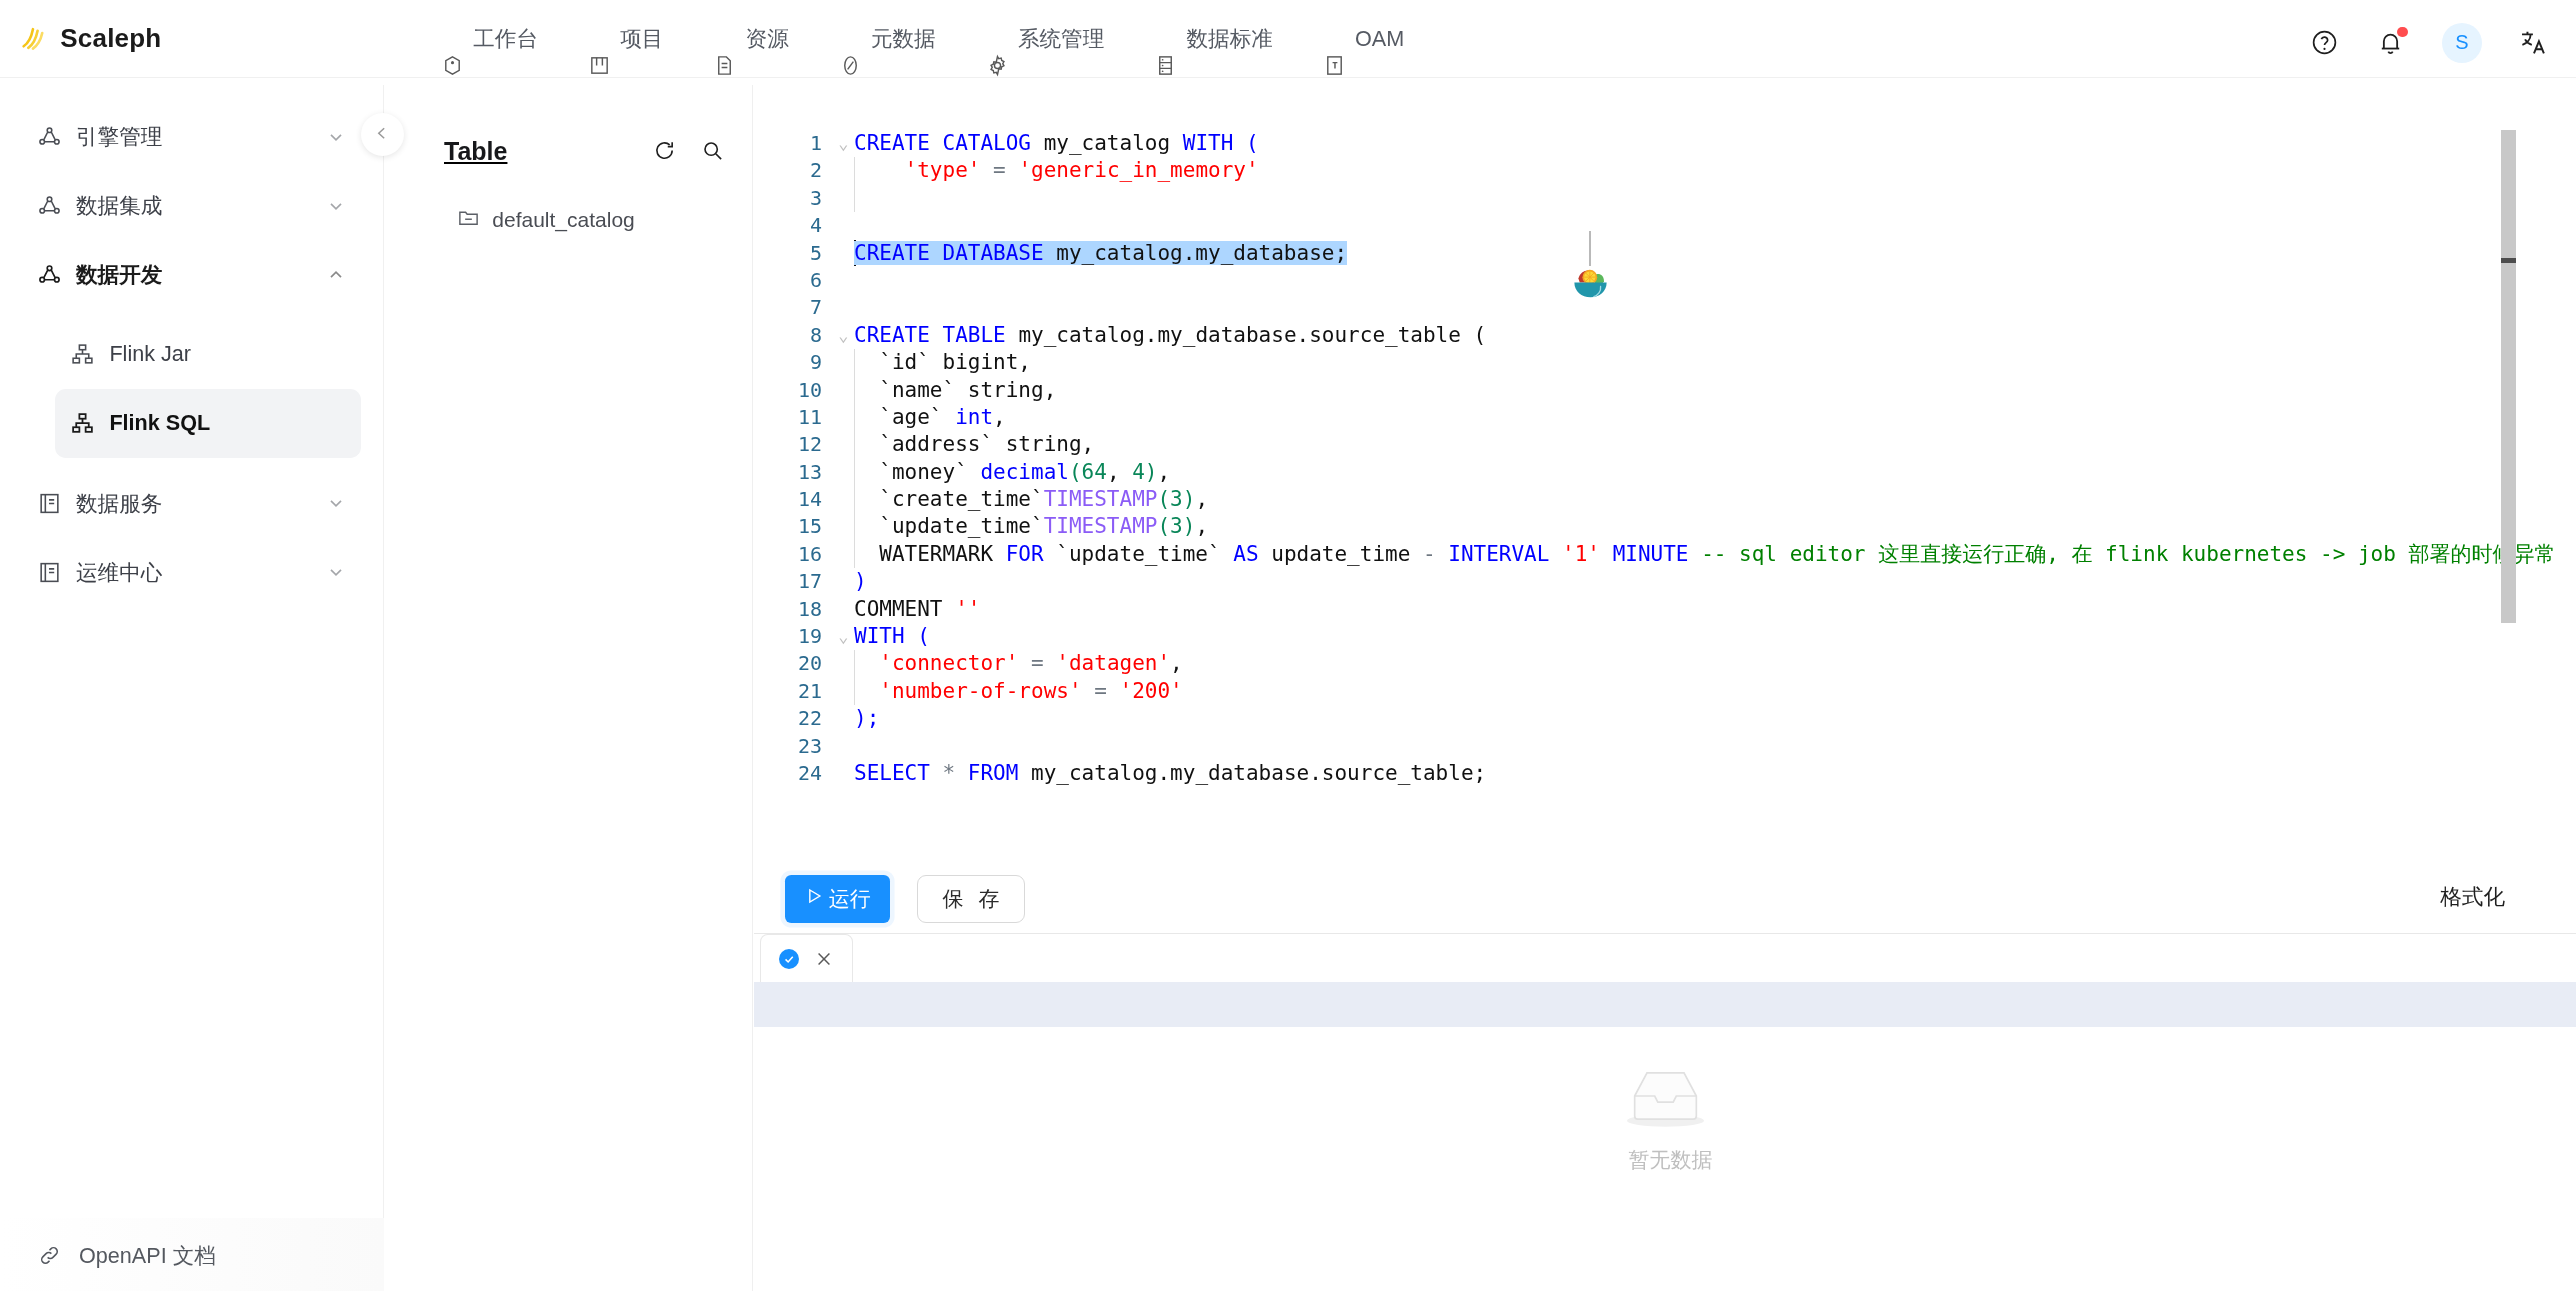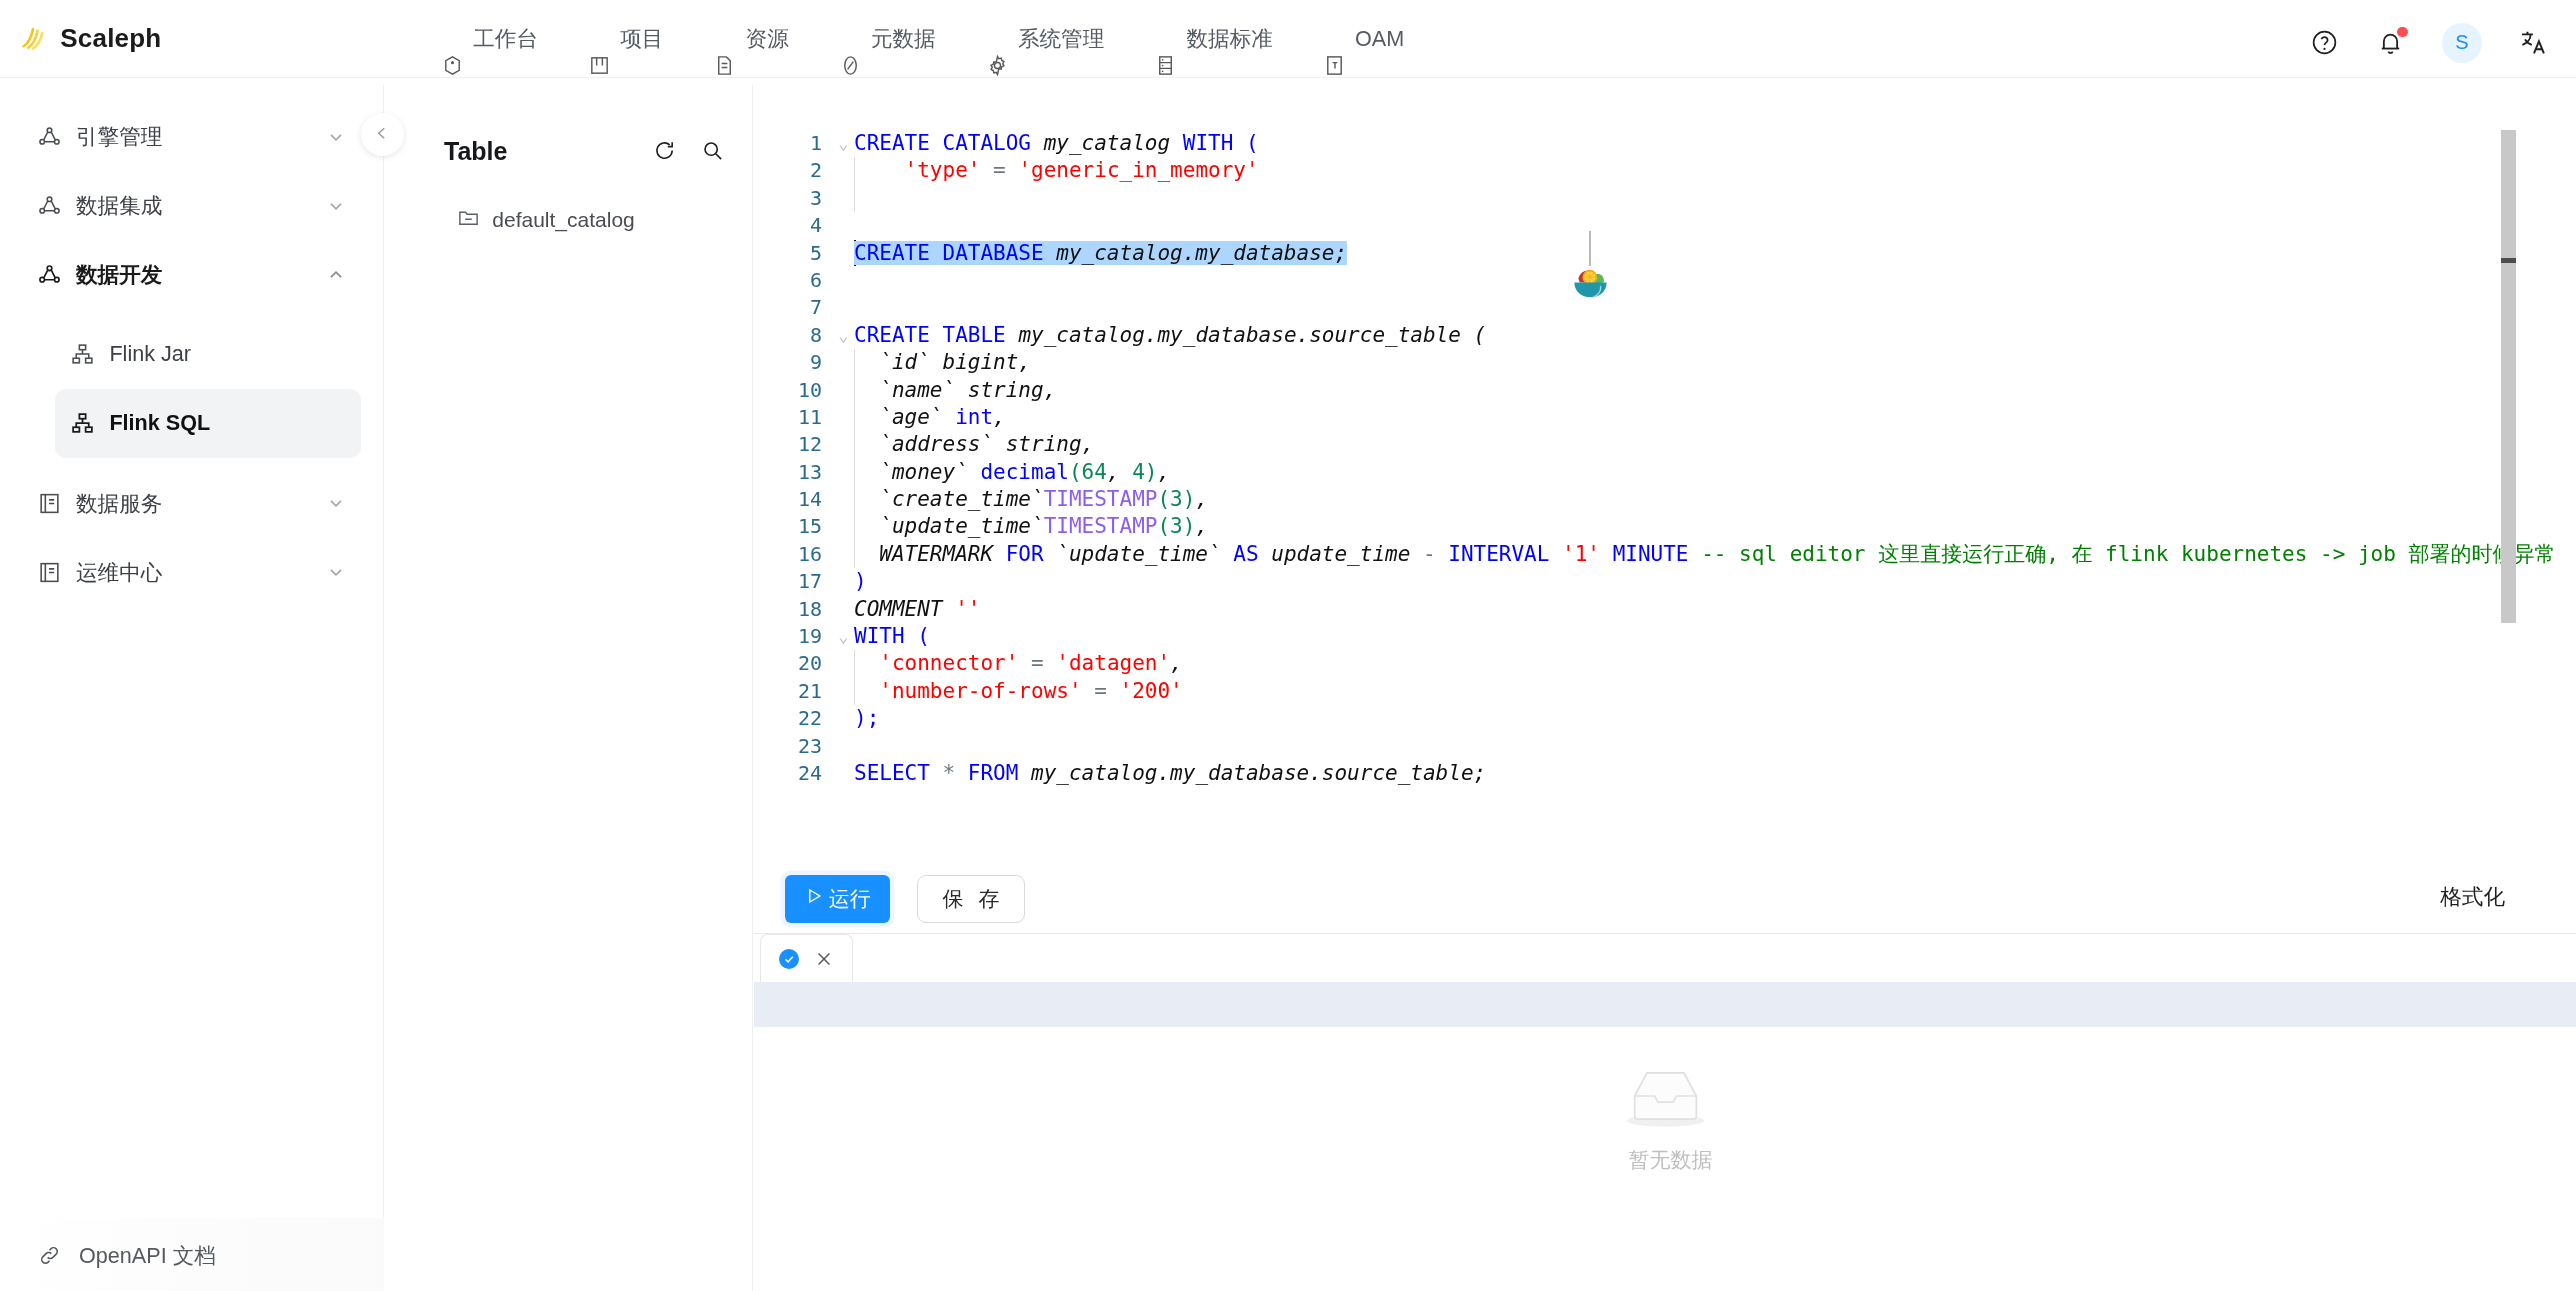--- a/index.html
+++ b/index.html
@@ -81,21 +81,21 @@
     display:flex;align-items:center;justify-content:center;cursor:pointer;z-index:40;
   }
   .collapse-btn svg{width:18.5px;height:18.5px;}
 
   
   .catalog{
     position:absolute;left:385px;top:85px;width:368px;height:1207px;
     background:#fff;border-right:0.8px solid #efefef;box-sizing:border-box;
   }
   .catalog-head{
-    display:flex;align-items:center;padding:52px 28px 0 59px;
+    display:flex;align-items:center;padding:52px 28px 0 59px;text-decoration:underline;
   }
   .catalog-title{font-size:25px;font-weight:700;color:#17181b;flex:1;}
   .catalog-actions{display:flex;align-items:center;gap:25px;}
   .catalog-actions svg{width:23px;height:23px;cursor:pointer;}
   .tree{padding-top:32px;}
   .tree-node{
     display:flex;align-items:center;gap:12.3px;padding:7.7px 0 7.7px 72px;
     font-size:21px;color:#4a4d54;cursor:pointer;
   }
   .tree-node svg{width:23px;height:23px;flex:none;}
@@ -119,21 +119,21 @@
     position:absolute;left:80px;width:18.5px;text-align:center;color:#c0c0c0;font-size:17px;
   }
   .txt{position:absolute;left:100px;}
   .ind{position:absolute;left:100px;top:0;height:27.4px;border-left:1.5px solid #dcdcdc;}
 
   .kw{color:#0000ff;}
   .str{color:#ff0000;}
   .num{color:#098658;}
   .cmt{color:#008000;}
   .op{color:#6e7781;}
-  .pl{color:#111111;font-style:italic;}
+  .pl{color:#111111;}
   .fn{color:#8b5cf6;}
 
   .sel{background:#add6ff;}
   .caret-line{
     position:absolute;left:100px;top:0.8px;width:2.3px;height:25.4px;background:#111;
   }
 
   .vscroll{
     position:absolute;right:60px;top:45px;width:15.4px;height:493px;background:#c8c8c8;
   }

